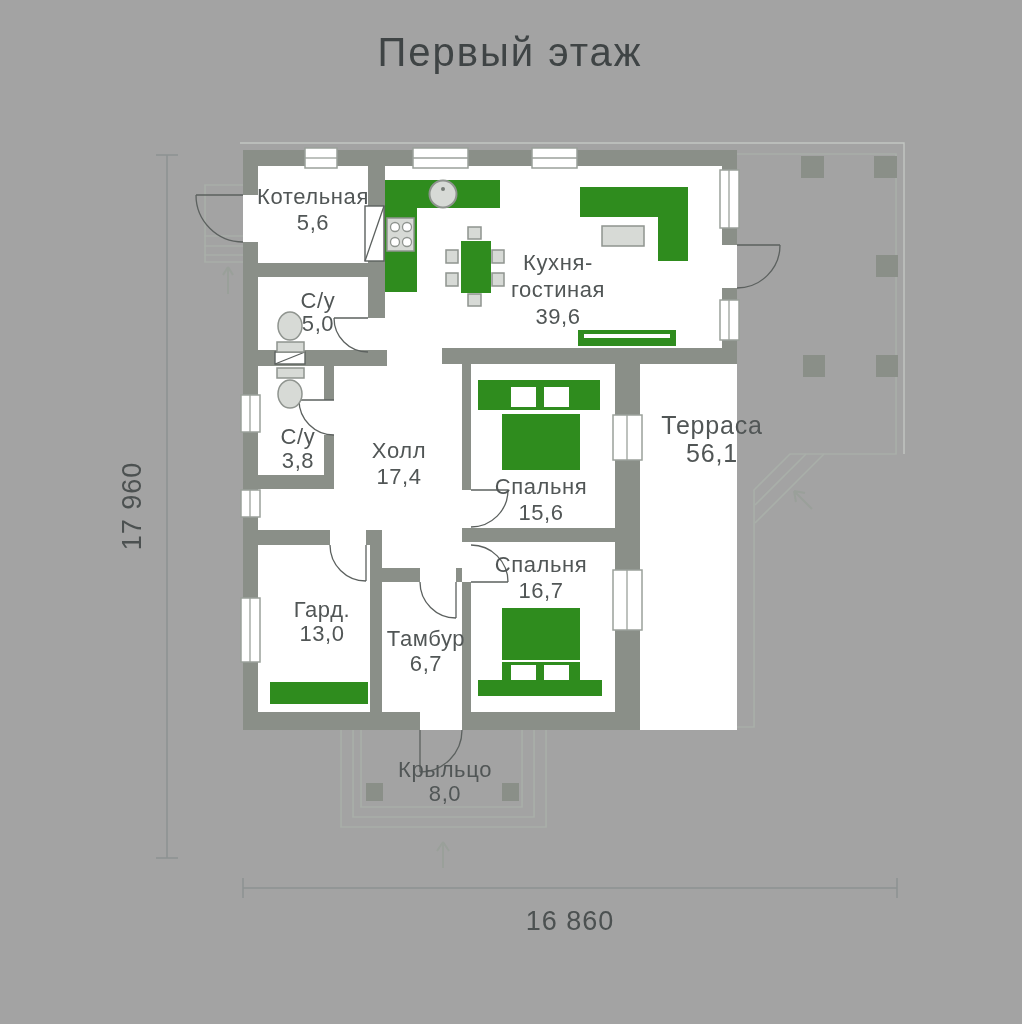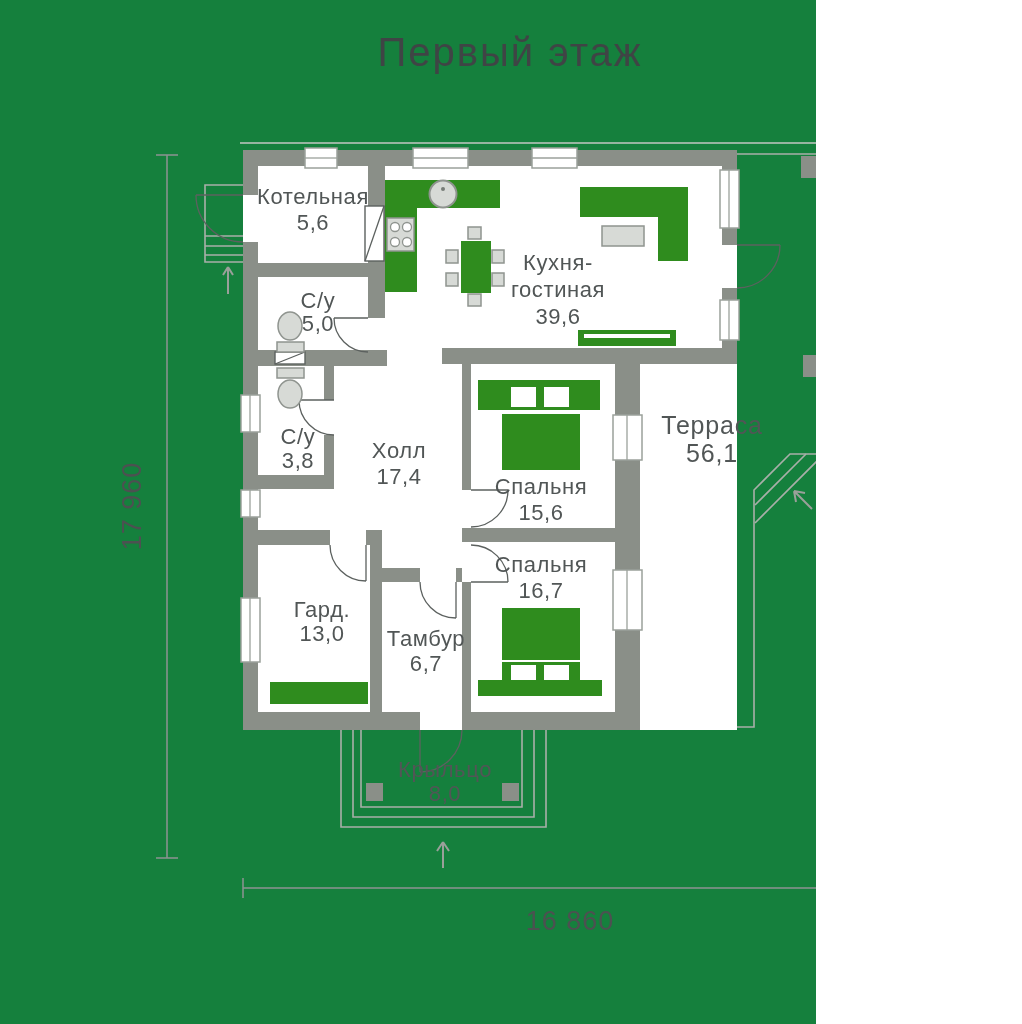--- a/index.html
+++ b/index.html
@@ -1,16 +1,16 @@
 <!DOCTYPE html>
 <html><head>
 <meta charset="utf-8">
 <style>
   html,body{margin:0;padding:0;background:#fff;}
-  .page{position:relative;width:816px;height:1024px;background:#15803d;overflow:hidden;}
+  .page{position:relative;width:1022px;height:1024px;background:#a3a3a3;overflow:hidden;}
   svg{display:block;}
   text{fill:#515656;font-family:"Liberation Sans",sans-serif;}
   .title{font-size:40px;fill:#3f4445;letter-spacing:2px;}
   .rname{font-size:22px;letter-spacing:.6px;}
   .rarea{font-size:22px;letter-spacing:.6px;}
   .tbig{font-size:25px;letter-spacing:.8px;}
   .dim{font-size:27px;fill:#4c5151;letter-spacing:1px;}
   .wall{fill:#8a8f88;}
   .thin{stroke:#a9afa9;stroke-width:1.6;fill:none;}
   .thin2{stroke:#c2c6c2;stroke-width:1.4;fill:none;}

